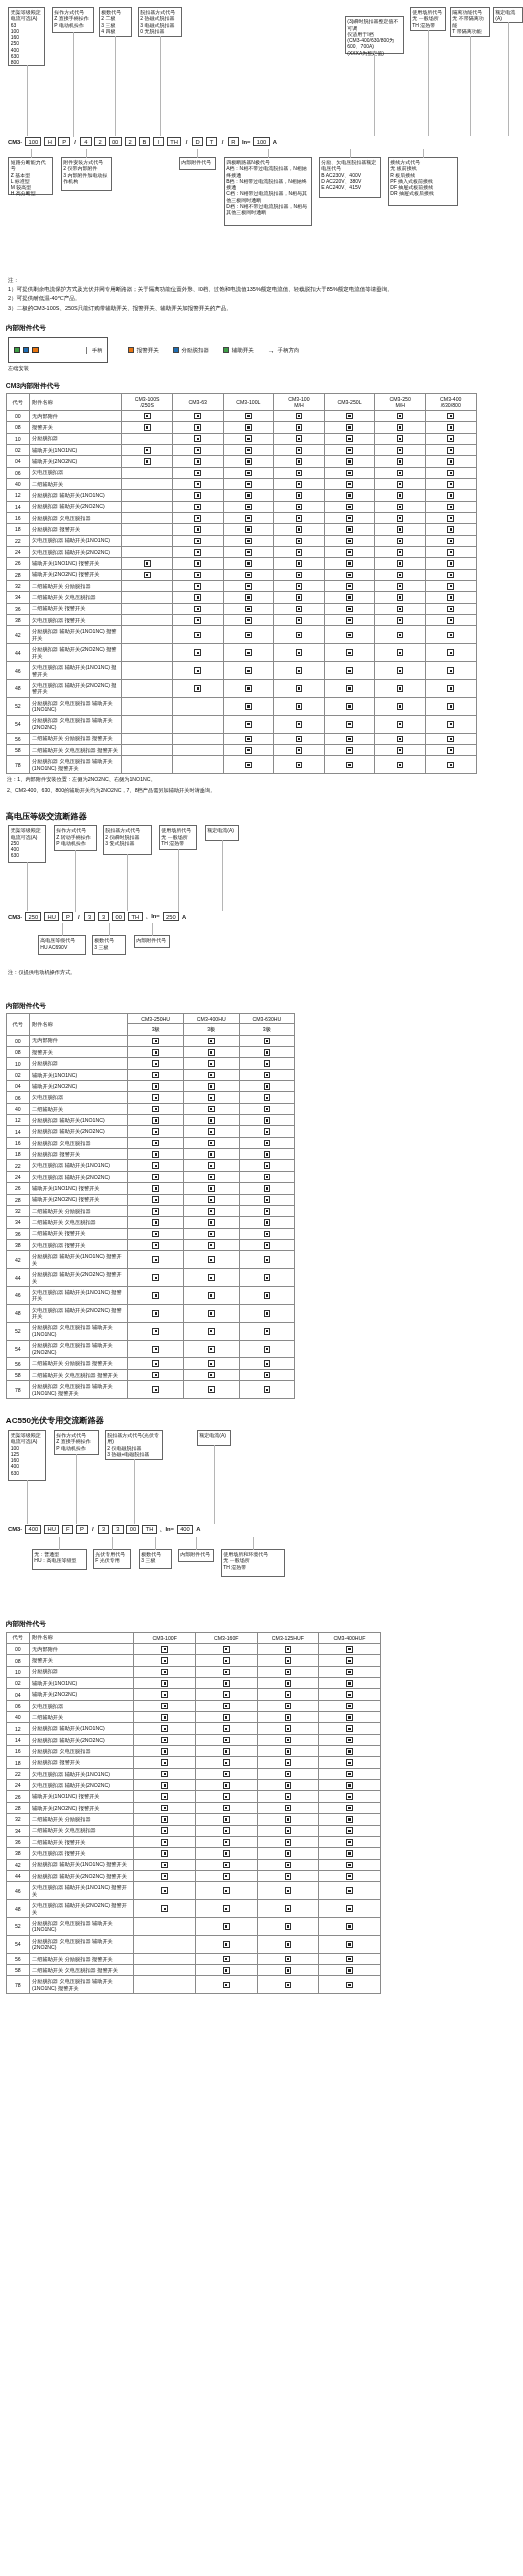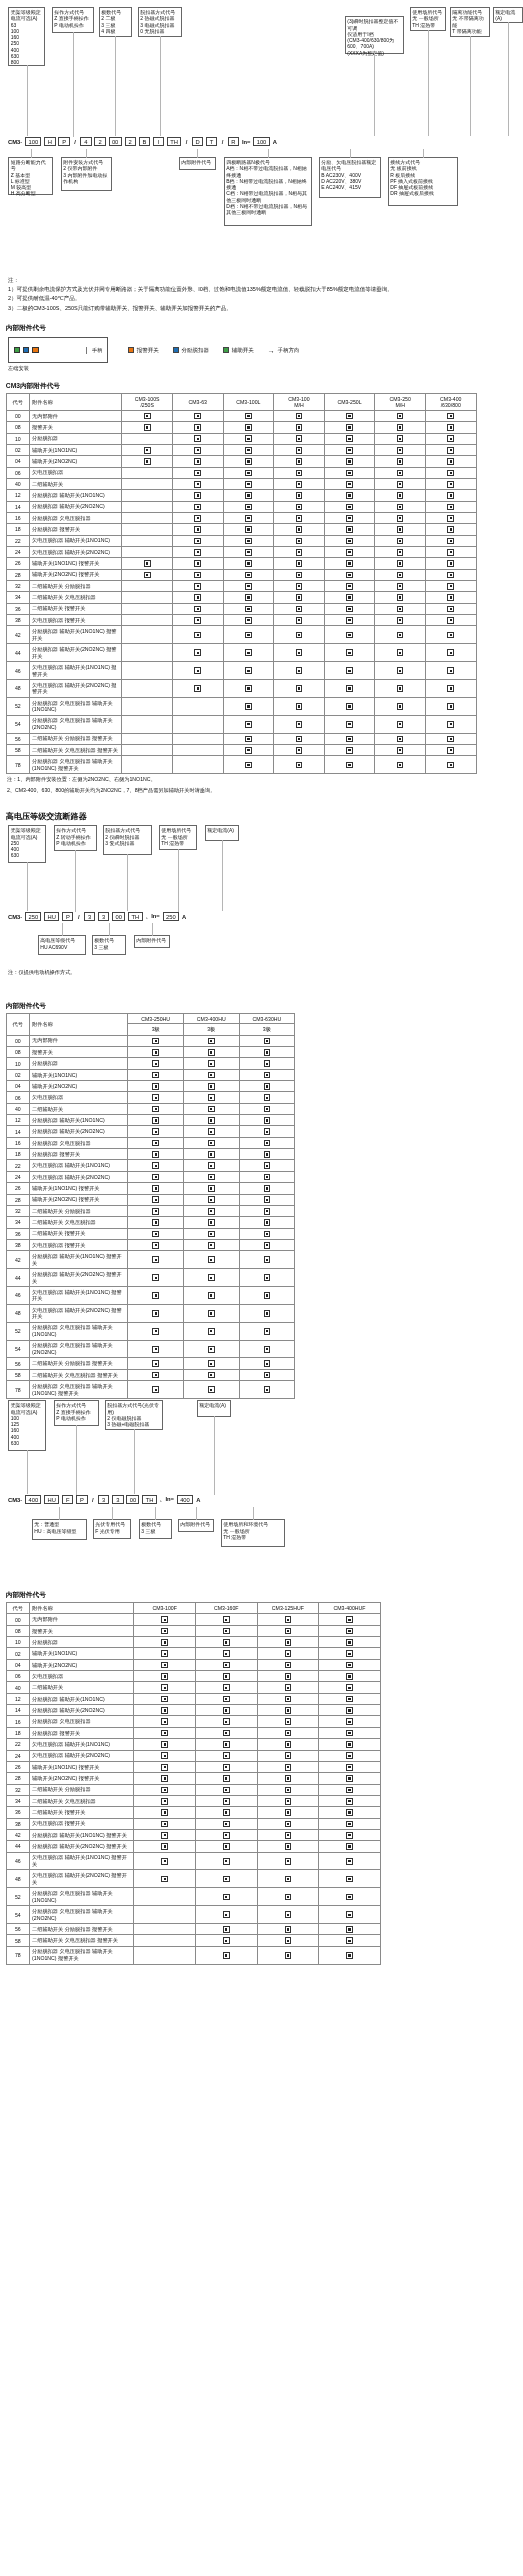--- a/index.html
+++ b/index.html
@@ -844,20 +844,21 @@
             <td class="code">78</td>
             <td class="name">分励脱扣器 欠电压脱扣器 辅助开关(1NO1NC) 报警开关</td>
             <td class="cell"><span class="mk"></span></td>
             <td class="cell"><span class="mk"></span></td>
             <td class="cell"><span class="mk"></span></td>
           </tr>
         </tbody>
       </table>
     </div>
 
+  <div class="sec-title">AC550光伏专用交流断路器</div>
   <div id="og3" class="diagram og3">
       <div class="tb t0">
         <div class="ln">壳架等级额定电流可选(A)</div>
         <div class="ln">100</div>
         <div class="ln">125</div>
         <div class="ln">160</div>
         <div class="ln">400</div>
         <div class="ln">630</div>
       </div>
       <div class="tb t1">

